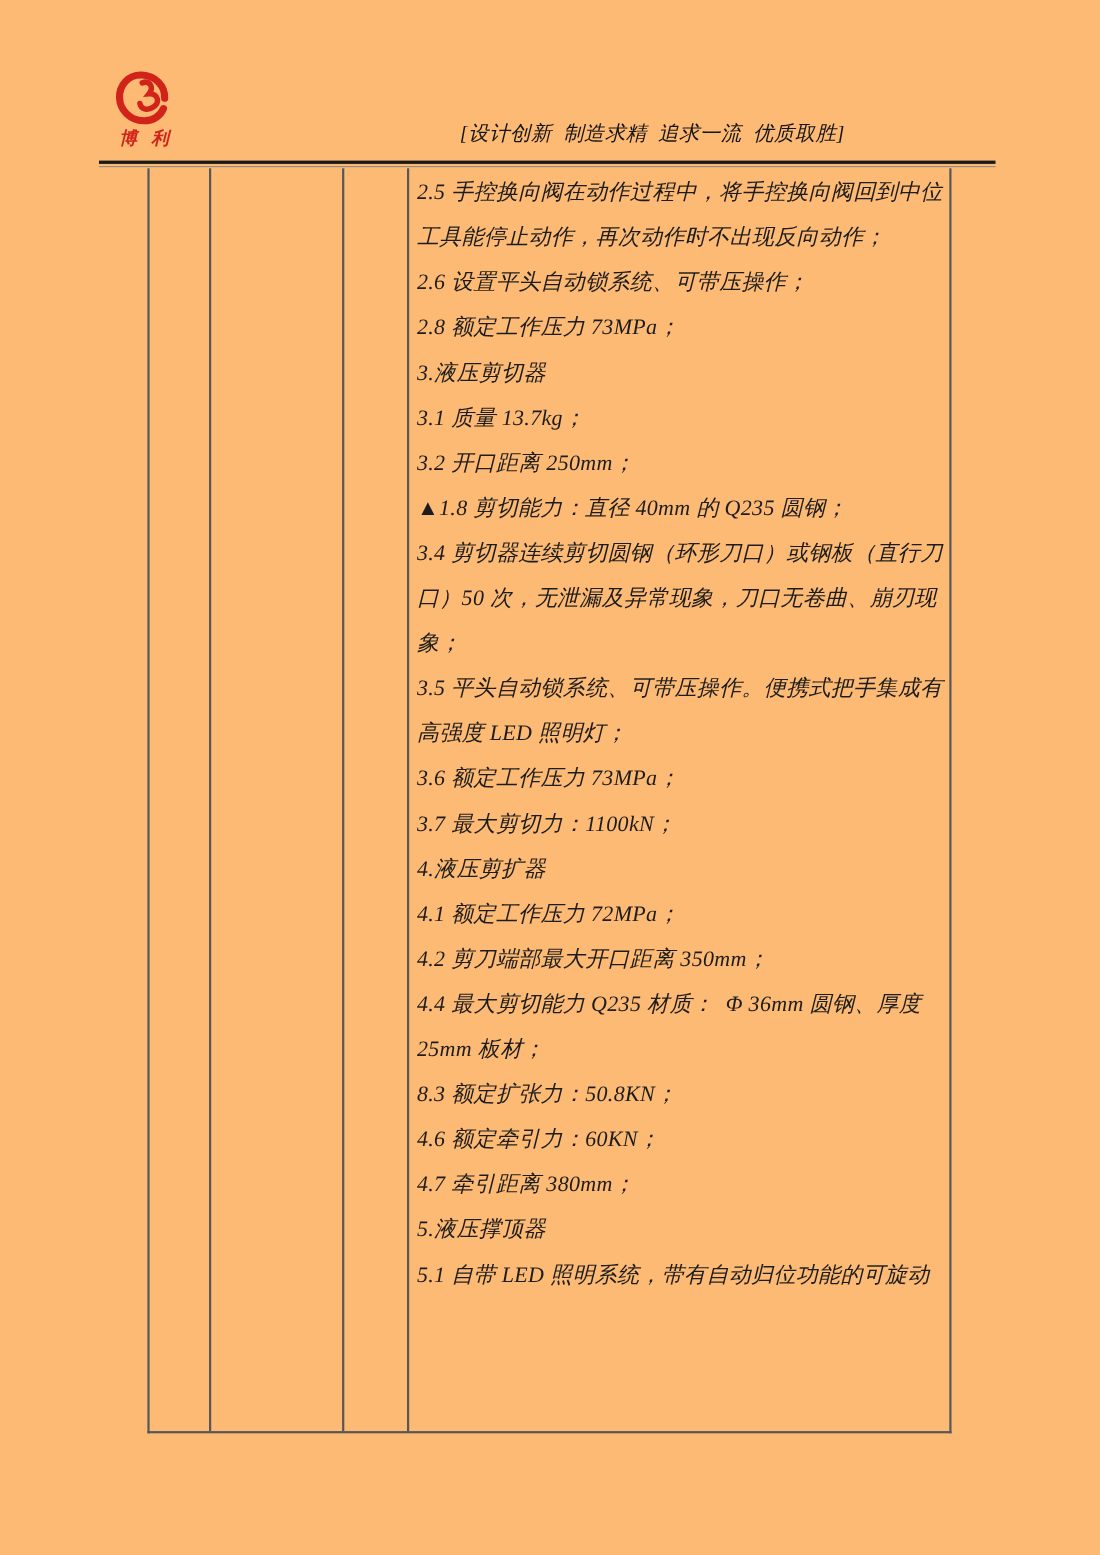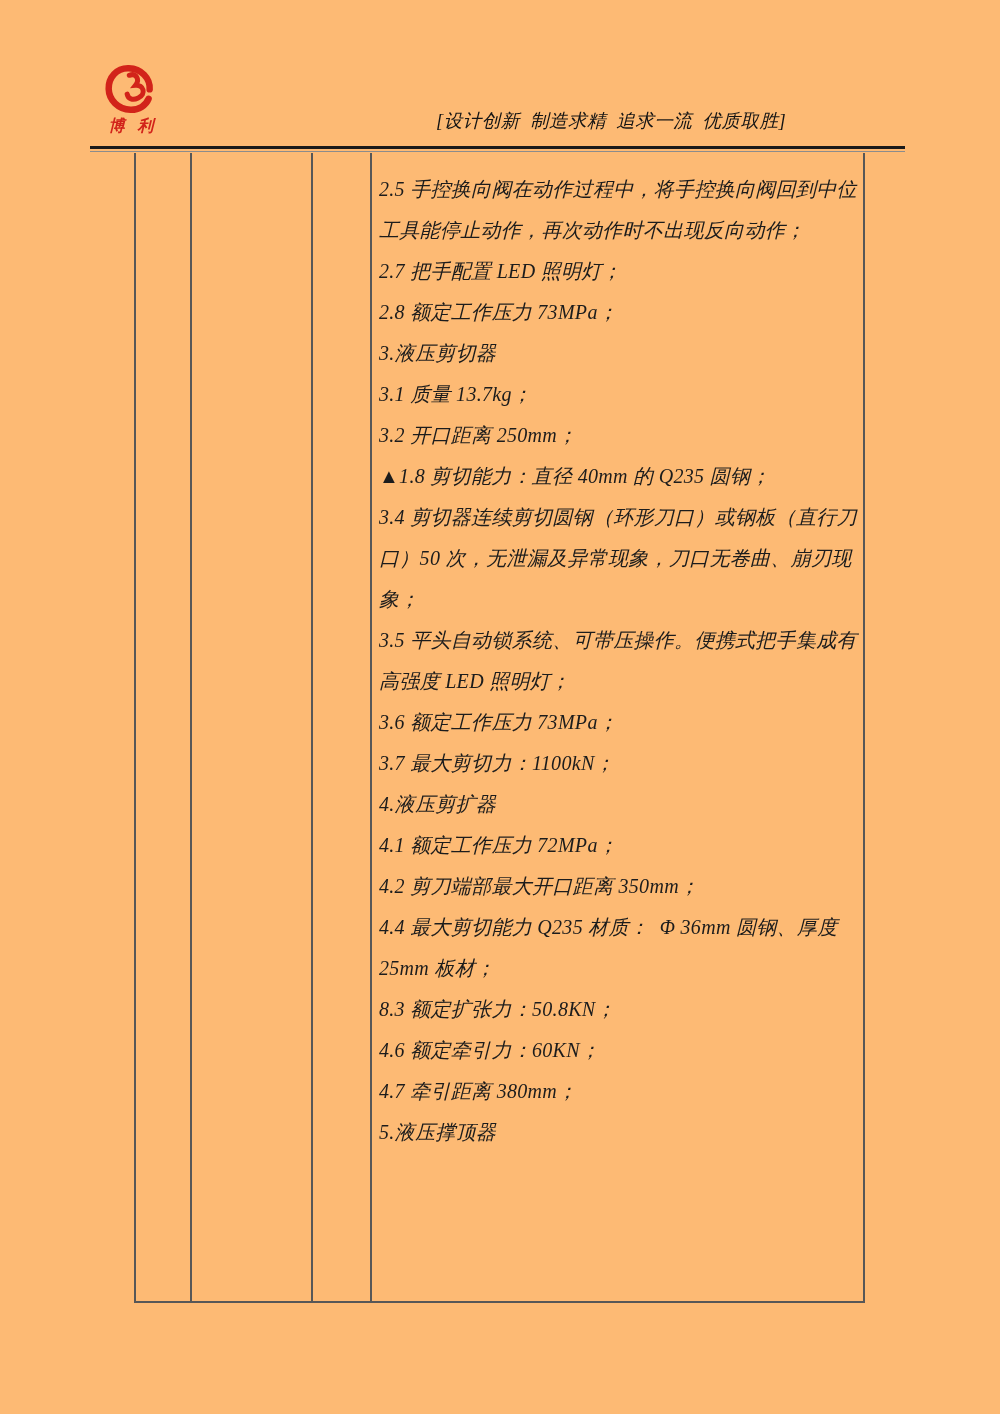--- a/index.html
+++ b/index.html
@@ -36,21 +36,21 @@
     margin-top: -2px;
     font-size: 16px;
     font-weight: bold;
     letter-spacing: 2px;
     word-spacing: 5px;
     color: var(--brand, #d2231a);
     white-space: pre;
   }
   .slogan {
     position: absolute;
-    left: 436px;
+    left: 418px;
     top: 108px;
     font-size: 18.5px;
     letter-spacing: 0.5px;
     color: #141414;
     white-space: pre;
   }
   .header-rule {
     position: absolute;
     left: 90px;
     top: 146px;
@@ -76,21 +76,21 @@
   .cell {
     box-sizing: border-box;
     border-right: 2px solid var(--line, #575757);
   }
   .c1 { width: 56px; }
   .c2 { width: 121px; }
   .c3 { width: 59px; }
   .content {
     flex: 1;
     border-right: none;
-    padding: 16px 5px 0 7px;
+    padding: 2px 5px 0 7px;
     overflow: hidden;
   }
   .spec-line {
     line-height: 41px;
     height: 41px;
     font-size: 20px;
     letter-spacing: 0.3px;
     white-space: pre;
     color: #1c1c1c;
   }
@@ -114,21 +114,21 @@
 
   <div class="header-rule"></div>
 
   <div class="spec-table">
     <div class="cell c1"></div>
     <div class="cell c2"></div>
     <div class="cell c3"></div>
     <div class="cell content">
         <div class="spec-line">2.5 手控换向阀在动作过程中，将手控换向阀回到中位</div>
         <div class="spec-line">工具能停止动作，再次动作时不出现反向动作；</div>
-        <div class="spec-line">2.7 把手配置 LED 照明灯；</div>
+        <div class="spec-line">2.6 设置平头自动锁系统、可带压操作；</div>
         <div class="spec-line">2.8 额定工作压力 73MPa；</div>
         <div class="spec-line">3.液压剪切器</div>
         <div class="spec-line">3.1 质量 13.7kg；</div>
         <div class="spec-line">3.2 开口距离 250mm；</div>
         <div class="spec-line">▲1.8 剪切能力：直径 40mm 的 Q235 圆钢；</div>
         <div class="spec-line">3.4 剪切器连续剪切圆钢（环形刀口）或钢板（直行刀</div>
         <div class="spec-line">口）50 次，无泄漏及异常现象，刀口无卷曲、崩刃现</div>
         <div class="spec-line">象；</div>
         <div class="spec-line">3.5 平头自动锁系统、可带压操作。便携式把手集成有</div>
         <div class="spec-line">高强度 LED 照明灯；</div>
@@ -136,16 +136,17 @@
         <div class="spec-line">3.7 最大剪切力：1100kN；</div>
         <div class="spec-line">4.液压剪扩器</div>
         <div class="spec-line">4.1 额定工作压力 72MPa；</div>
         <div class="spec-line">4.2 剪刀端部最大开口距离 350mm；</div>
         <div class="spec-line">4.4 最大剪切能力 Q235 材质：  Φ 36mm 圆钢、厚度</div>
         <div class="spec-line">25mm 板材；</div>
         <div class="spec-line">8.3 额定扩张力：50.8KN；</div>
         <div class="spec-line">4.6 额定牵引力：60KN；</div>
         <div class="spec-line">4.7 牵引距离 380mm；</div>
         <div class="spec-line">5.液压撑顶器</div>
+        <div class="spec-line">5.1 自带 LED 照明系统，带有自动归位功能的可旋动</div>
       </div>
   </div>
 
 </div>
 
 </body></html>

